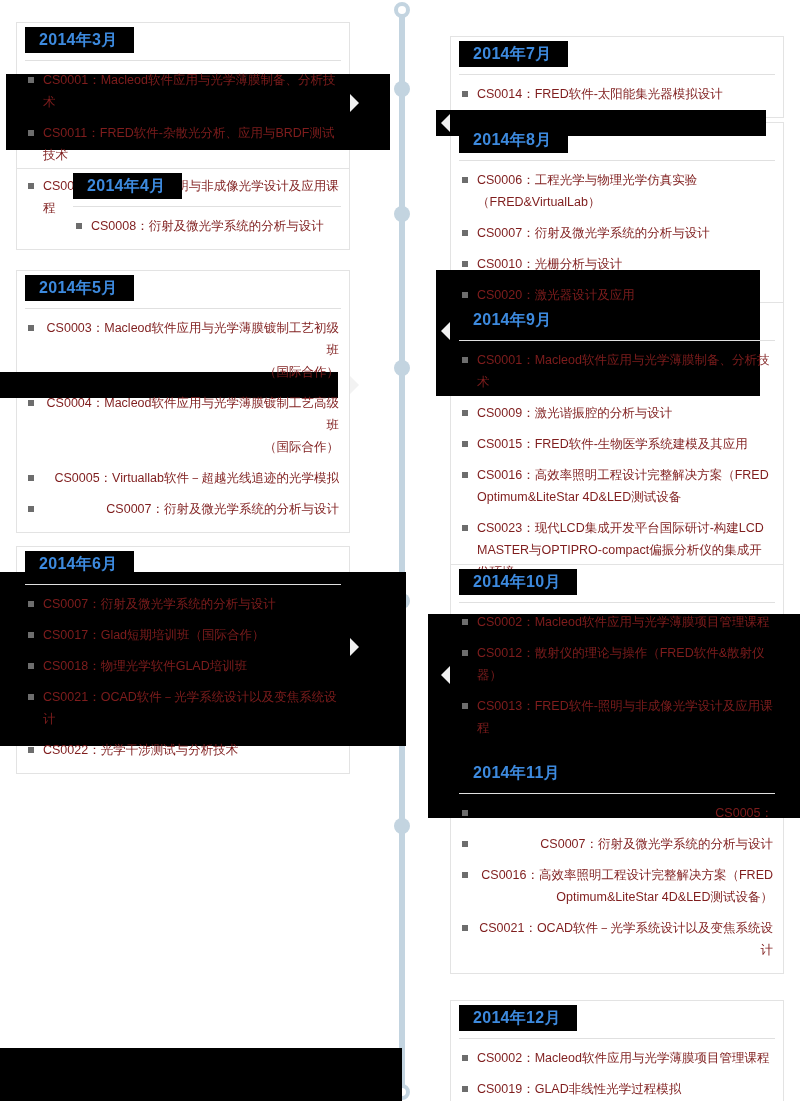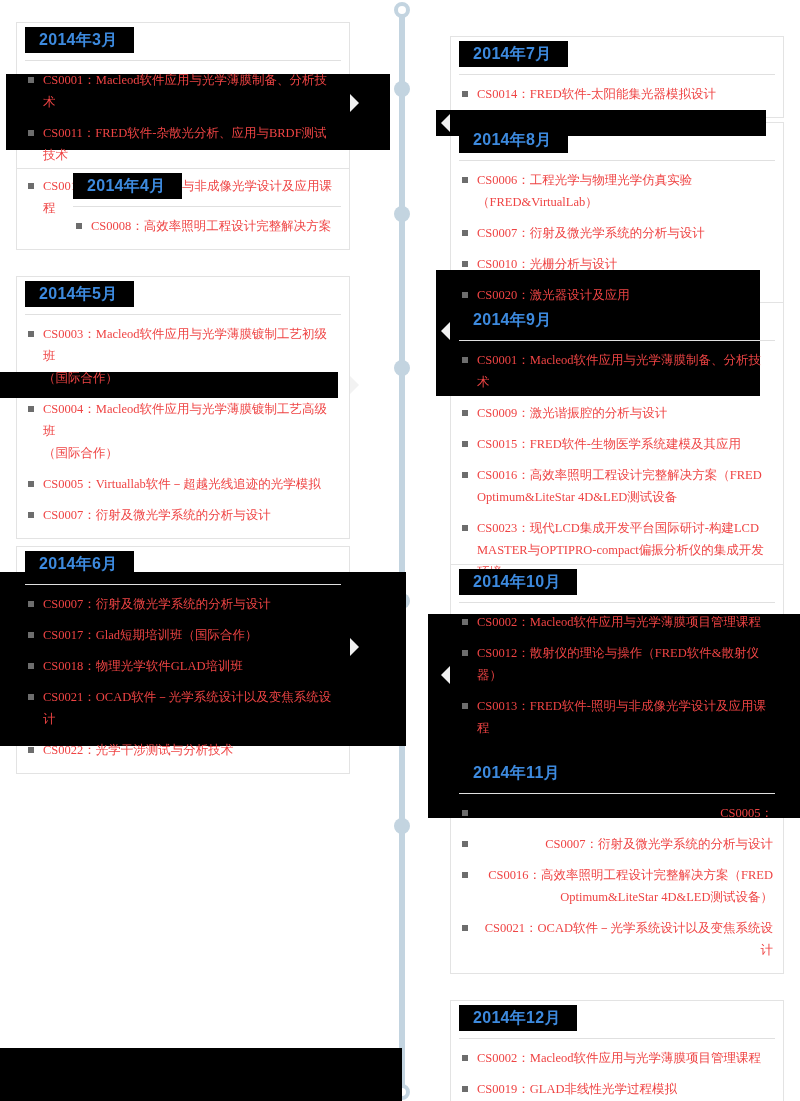--- a/index.html
+++ b/index.html
@@ -77,24 +77,24 @@
 
   .card-body {
     padding: 8px 10px 10px 10px;
     min-height: 20px;
   }
 
   .course-item {
     position: relative;
     padding-left: 16px;
     margin: 0 0 9px 0;
-    font-family: Liberation Serif, serif;
+    font-family: Liberation Sans, sans-serif;
     font-size: 12.5px;
     line-height: 22px;
-    color: #ef4444;
+    color: #7f1d1d;
     white-space: pre-wrap;
   }
   .course-item:last-child { margin-bottom: 2px; }
   .course-item::before {
     content: "";
     position: absolute;
     left: 1px;
     top: 8px;
     width: 6px;
     height: 6px;
@@ -158,27 +158,27 @@
         </div>
       </div>
       <div class="caret right-point" style="left: 350px; top: 94px;"></div>
       <div class="band" style="left: -2px; top: 372px; width: 340px; height: 26px;"></div>
       <div class="card left" style="top: 168px; padding-left: 48px;">
         <div class="card-inner">
           <div class="card-header">
             <div class="month-chip">2014年4月</div>
           </div>
           <div class="card-body">
-            <div class="course-item">CS0008：高效率照明工程设计完整解决方案</div>
+            <div class="course-item">CS0008：衍射及微光学系统的分析与设计</div>
           </div>
         </div>
       </div>
       <div class="caret right-point" style="left: 350px; top: 376px;"></div>
       <div class="band" style="left: 0px; top: 572px; width: 406px; height: 174px;"></div>
-      <div class="card left" style="top: 276px;">
+      <div class="card left" style="top: 270px; text-align: right;">
         <div class="card-inner">
           <div class="card-header">
             <div class="month-chip">2014年5月</div>
           </div>
           <div class="card-body">
             <div class="course-item">CS0003：Macleod软件应用与光学薄膜镀制工艺初级班
 （国际合作）</div>
             <div class="course-item">CS0004：Macleod软件应用与光学薄膜镀制工艺高级班
 （国际合作）</div>
             <div class="course-item">CS0005：Virtuallab软件－超越光线追迹的光学模拟</div>

